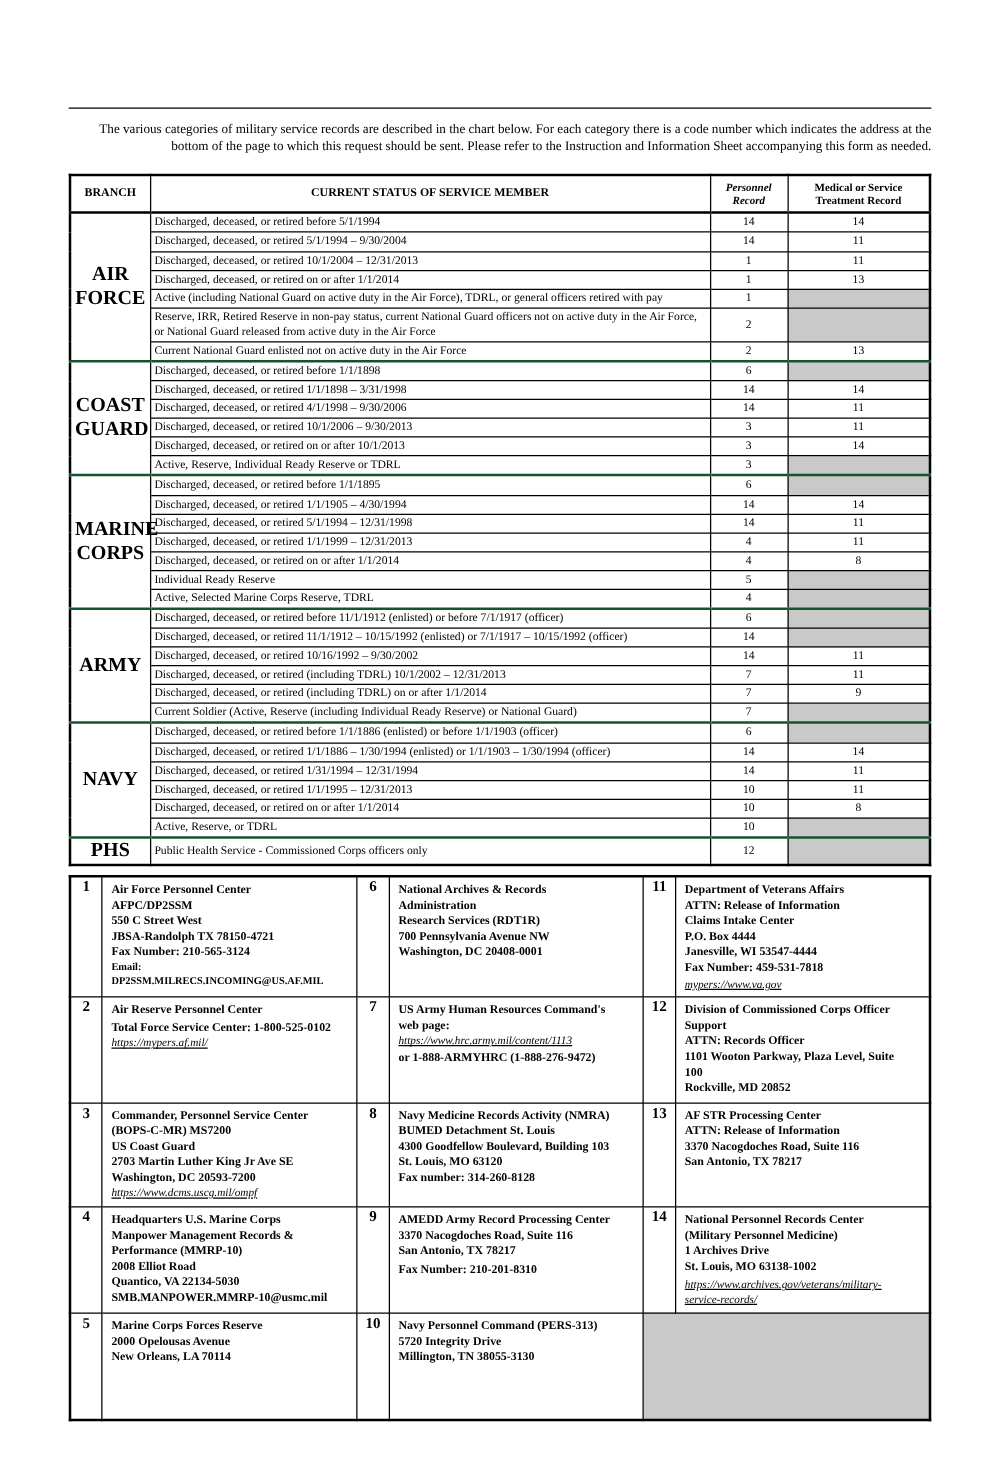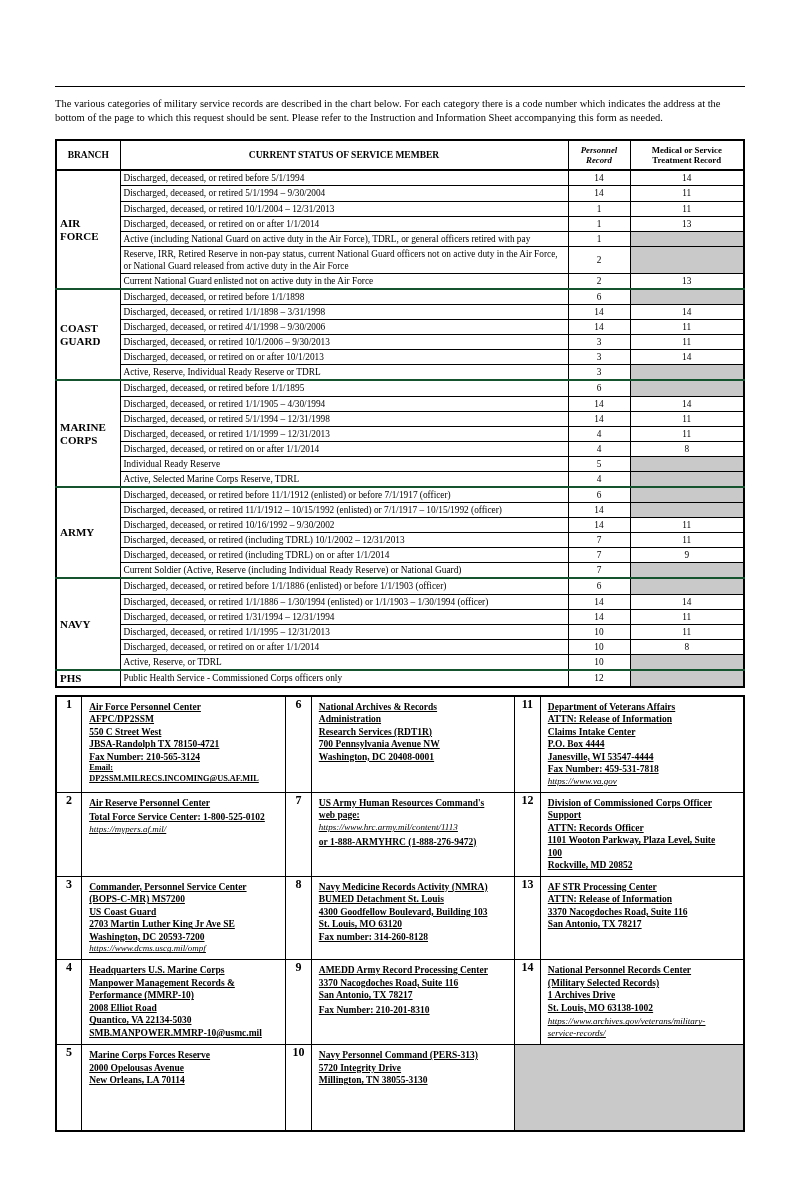--- a/index.html
+++ b/index.html
@@ -6,39 +6,39 @@
   html, body { background: #ffffff; }
   body {
     width: 800px; height: 1181px;
     font-family: "Liberation Serif", serif;
     color: #000;
     position: relative;
     overflow: hidden;
   }
   .page { position: absolute; left: 55px; top: 86px; width: 690px; }
   .top-rule { border-top: 1px solid #000; margin-bottom: 10px; }
-  .intro { font-size: 10.5px; line-height: 1.35; }
+  .intro { font-size: 10.5px; line-height: 1.35; text-align: right; }
 
   table.service { border-collapse: collapse; width: 100%; margin-top: 14px; border: 2px solid #000; table-layout: fixed; }
   .service th, .service td { border: 1px solid #000; padding: 1px 3px; vertical-align: middle; }
   .service thead th { font-weight: bold; text-align: center; border-bottom: 2px solid #000; font-size: 9.5px; height: 30px; }
   .th-branch { width: 64px; }
   .th-personnel { width: 62px; font-size: 8.8px !important; line-height: 1.2; font-style: italic; }
   .th-medical { width: 114px; font-size: 8.8px !important; line-height: 1.2; }
-  .branch-cell { font-weight: bold; text-align: left; font-size: 11px; line-height: 1.15; }
+  .branch-cell { font-weight: bold; text-align: center; font-size: 16px; line-height: 1.15; }
   .status-cell { font-size: 9.3px; line-height: 1.3; }
   .code-cell { text-align: center; font-size: 9.3px; }
   .na { background: #c9c9c9; }
   .service tbody tr.branch-start td { border-top: 2px solid #14532d; }
 
   .addr-title { font-size: 11.5px; font-weight: bold; text-align: center; margin-top: 9px; }
   table.addresses { border-collapse: collapse; width: 100%; margin-top: 7px; border: 2px solid #000; }
   .addresses td { border: 1px solid #000; vertical-align: top; }
   .addr-num { width: 26px; text-align: center; vertical-align: middle; font-weight: bold; font-size: 12px; }
-  .addr-content { width: 204px; padding: 4px 20px 4px 7px; font-size: 9.5px; font-weight: bold; text-decoration: underline; }
+  .addr-content { width: 204px; padding: 4px 20px 4px 7px; font-size: 9.5px; font-weight: bold; }
   .addr-line { line-height: 1.32; }
   .addr-line.link { font-weight: normal; font-style: italic; text-decoration: underline; font-size: 9px; cursor: pointer; }
   .addr-line.gap { margin-top: 2px; }
   .addr-line.small { font-size: 8.3px; }
   .empty-cell { background: #c9c9c9; }
   .addresses tr:nth-child(1) { height: 92px; }
   .addresses tr:nth-child(2) { height: 58px; }
   .addresses tr:nth-child(3) { height: 76px; }
   .addresses tr:nth-child(4) { height: 82px; }
   .addresses tr:nth-child(5) { height: 86px; }
@@ -256,21 +256,21 @@
             <div class="addr-line">Washington, DC  20408-0001</div>
           </td>
           <td class="addr-num">11</td>
           <td class="addr-content">
             <div class="addr-line">Department of Veterans Affairs</div>
             <div class="addr-line">ATTN:  Release of Information</div>
             <div class="addr-line">Claims Intake Center</div>
             <div class="addr-line">P.O. Box 4444</div>
             <div class="addr-line">Janesville, WI  53547-4444</div>
             <div class="addr-line">Fax Number:  459-531-7818</div>
-            <div class="addr-line link">https://www.va.gov</div>
+            <div class="addr-line link">mypers://www.va.gov</div>
           </td>
         </tr>
         <tr>
           <td class="addr-num">2</td>
           <td class="addr-content">
             <div class="addr-line">Air Reserve Personnel Center</div>
             <div class="addr-line gap">Total Force Service Center: 1-800-525-0102</div>
             <div class="addr-line link">https://mypers.af.mil/</div>
           </td>
           <td class="addr-num">7</td>
@@ -325,21 +325,21 @@
           <td class="addr-num">9</td>
           <td class="addr-content">
             <div class="addr-line">AMEDD Army Record Processing Center</div>
             <div class="addr-line">3370 Nacogdoches Road, Suite 116</div>
             <div class="addr-line">San Antonio, TX  78217</div>
             <div class="addr-line gap">Fax Number:  210-201-8310</div>
           </td>
           <td class="addr-num">14</td>
           <td class="addr-content">
             <div class="addr-line">National Personnel Records Center</div>
-            <div class="addr-line">(Military Selected Records)</div>
+            <div class="addr-line">(Military Personnel Medicine)</div>
             <div class="addr-line">1 Archives Drive</div>
             <div class="addr-line">St. Louis, MO  63138-1002</div>
             <div class="addr-line link gap">https://www.archives.gov/veterans/military-service-records/</div>
           </td>
         </tr>
         <tr>
           <td class="addr-num">5</td>
           <td class="addr-content">
             <div class="addr-line">Marine Corps Forces Reserve</div>
             <div class="addr-line">2000 Opelousas Avenue</div>

